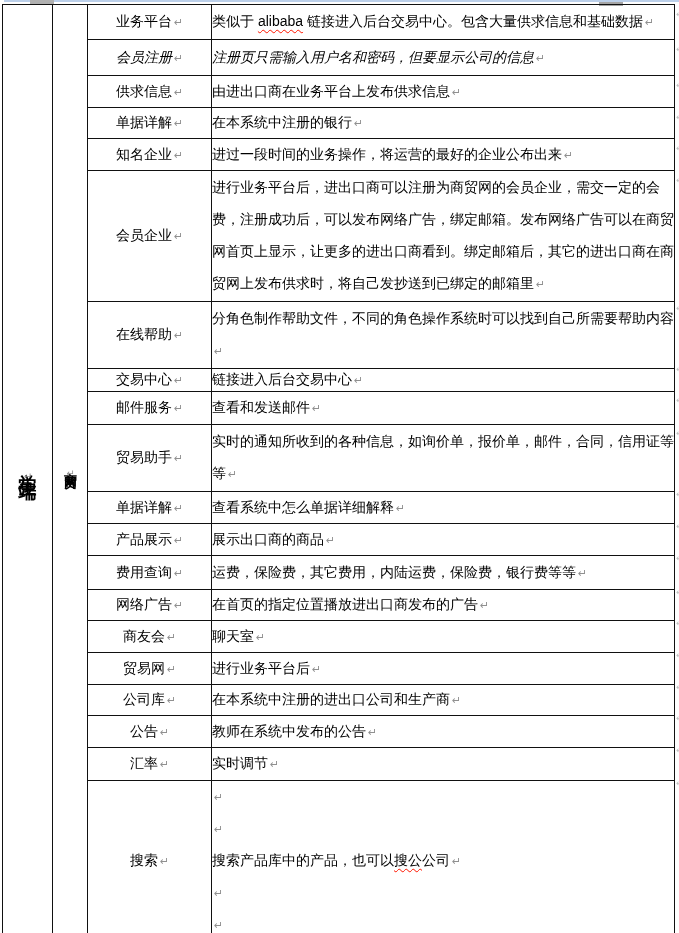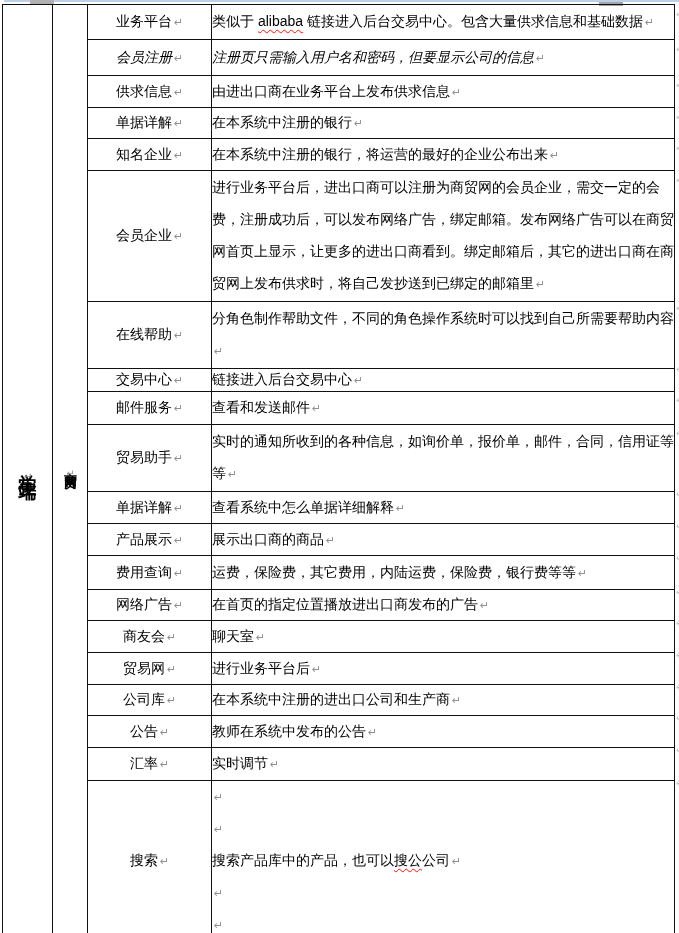--- a/index.html
+++ b/index.html
@@ -88,21 +88,21 @@
         </tr>
         <tr style="height: 31px;">
           <td class="label-cell"><span>单据详解</span><span class="pmark">↵</span></td>
           <td class="desc-cell">
             <div class="para single"><span>在本系统中注册的银行</span><span class="pmark">↵</span></div>
           </td>
         </tr>
         <tr style="height: 32px;">
           <td class="label-cell"><span>知名企业</span><span class="pmark">↵</span></td>
           <td class="desc-cell">
-            <div class="para single"><span>在本系统中注册的银行，将运营的最好的企业公布出来</span><span class="pmark">↵</span></div>
+            <div class="para single"><span>进过一段时间的业务操作，将运营的最好的企业公布出来</span><span class="pmark">↵</span></div>
           </td>
         </tr>
         <tr style="height: 128px;">
           <td class="label-cell"><span>会员企业</span><span class="pmark">↵</span></td>
           <td class="desc-cell">
             <div class="para ml"><span>进行业务平台后，进出口商可以注册为商贸网的会员企业，需交一定的会费，注册成功后，可以发布网络广告，绑定邮箱。发布网络广告可以在商贸网首页上显示，让更多的进出口商看到。绑定邮箱后，其它的进出口商在商贸网上发布供求时，将自己发抄送到已绑定的邮箱里</span><span class="pmark">↵</span></div>
           </td>
         </tr>
         <tr style="height: 61px;">
           <td class="label-cell"><span>在线帮助</span><span class="pmark">↵</span></td>

